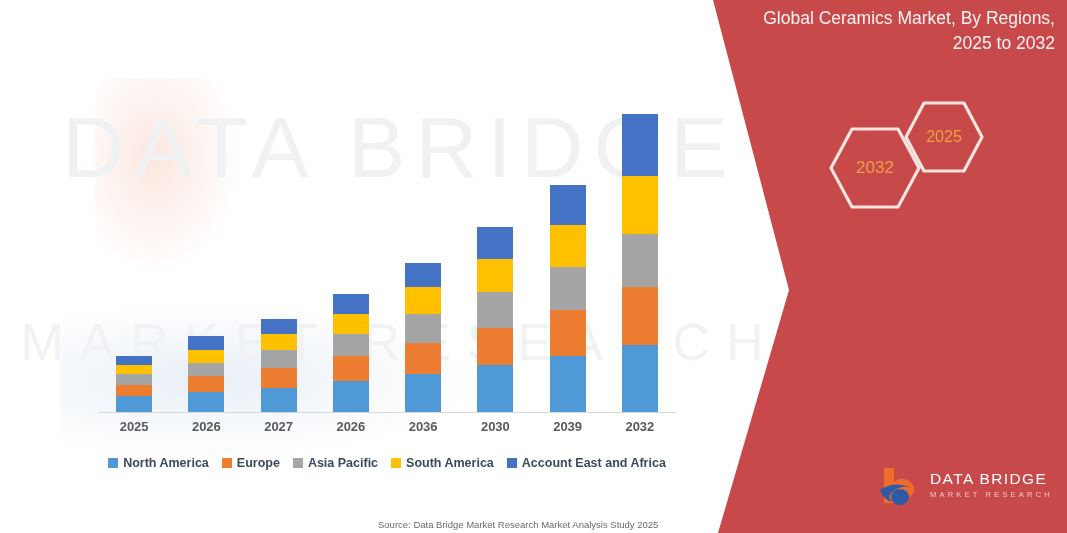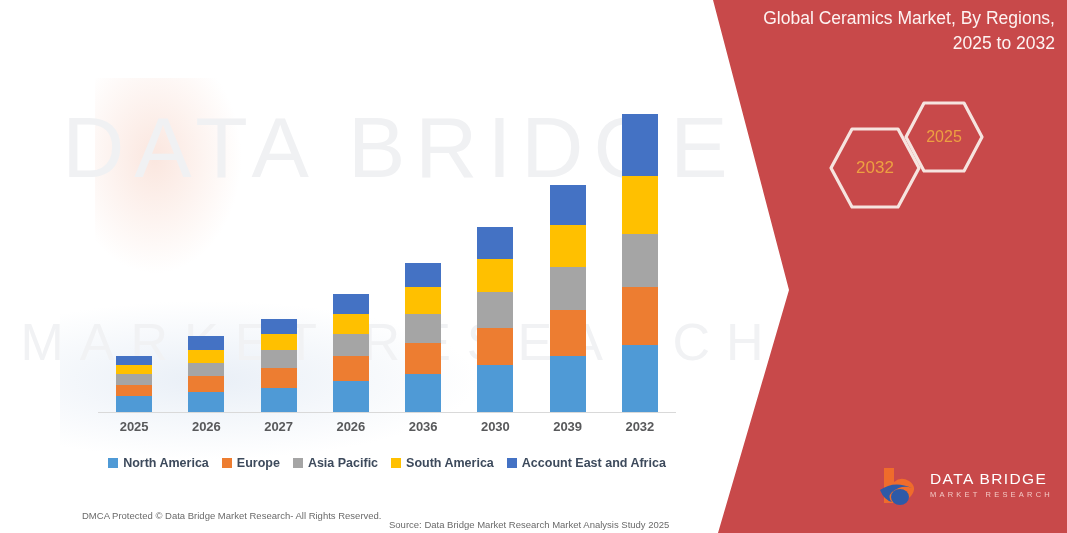--- a/index.html
+++ b/index.html
@@ -74,21 +74,21 @@
   .legend-item{ display:flex; align-items:center; gap:5px; }
   .legend-swatch{ width:10px; height:10px; display:block; }
   .legend-label{ font-size:12.5px; font-weight:bold; color:#3d4a5c; white-space:nowrap; }
 
   
   #footer{
     position:absolute; left:0; top:505px; width:720px; height:20px;
     display:flex; align-items:center;
   }
   #footer-dmca{ position:absolute; left:82px; font-size:9.5px; color:#6a6a6a; white-space:nowrap; }
-  #footer-source{ position:absolute; left:389px; font-size:9.5px; color:#6a6a6a; white-space:nowrap;margin-top:19px; }
+  #footer-source{ position:absolute; left:378px; font-size:9.5px; color:#6a6a6a; white-space:nowrap;margin-top:19px; }
 
   
   #right-panel{
     position:absolute; left:0; top:0; width:1067px; height:533px;
     background:#c8494a;
     clip-path: polygon(1067px 0, 1067px 533px, 718px 533px, 789px 290px, 713px 0);
     overflow:hidden;
   }
   #right-title{
     position:absolute; left:735px; top:6px; width:320px;
@@ -235,21 +235,20 @@
         <span class="legend-swatch" style="background: rgb(255, 192, 0);"></span>
         <span class="legend-label">South America</span>
       </div>
       <div class="legend-item">
         <span class="legend-swatch" style="background: rgb(68, 114, 196);"></span>
         <span class="legend-label">Account East and Africa</span>
       </div>
     </div>
 
   <div id="footer">
-    <span id="footer-dmca">DMCA Protected © Data Bridge Market Research-  All Rights Reserved.</span>
     <span id="footer-source">Source: Data Bridge Market Research  Market Analysis Study 2025</span>
   </div>
 </div>
 
 <div id="right-panel">
 
   <div id="right-title">Global Ceramics Market, By Regions, 2025 to 2032</div>
 
   <div id="hex-group">
     <div class="hex" id="hex-2032">

